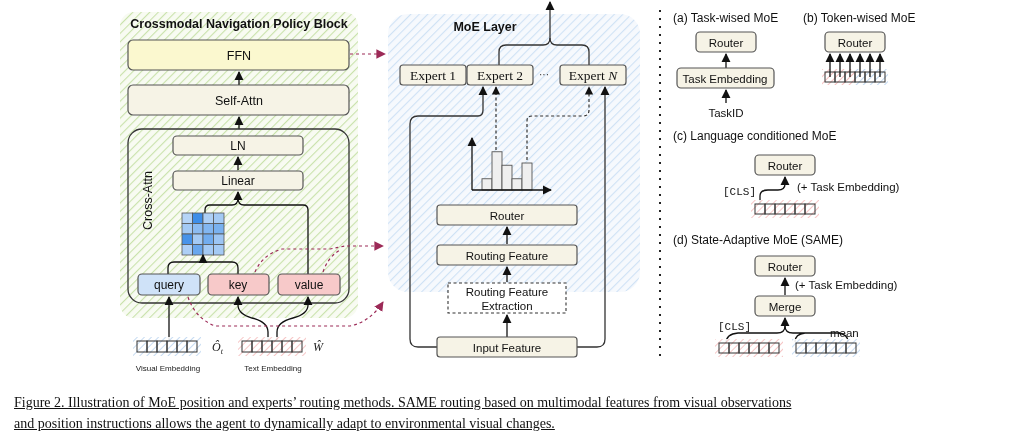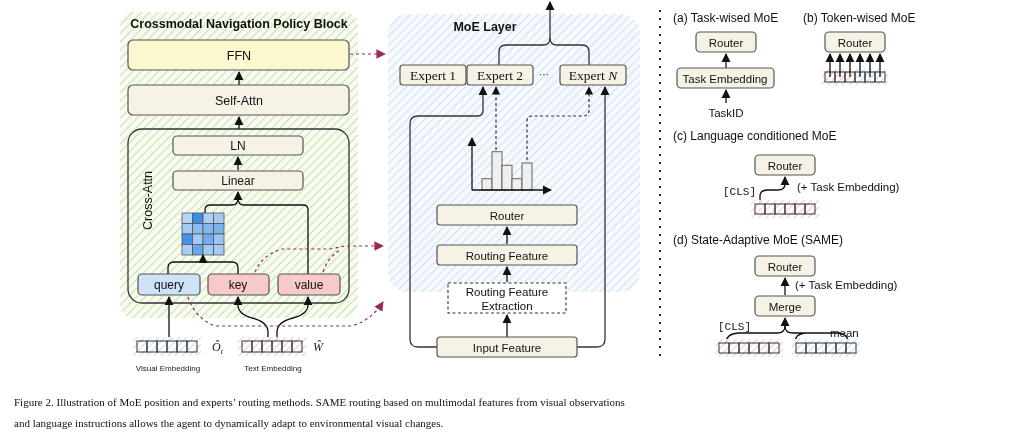--- a/index.html
+++ b/index.html
@@ -1,21 +1,21 @@
 <!DOCTYPE html>
 <html><head>
 <meta charset="utf-8">
 <style>
   html, body { margin:0; padding:0; background:#ffffff; }
   body { width:1024px; height:438px; position:relative; overflow:hidden; font-family:"Liberation Sans", sans-serif; }
   svg#diagram { position:absolute; left:0; top:0; width:1024px; height:380px; }
   .sans { font-family:"Liberation Sans", sans-serif; }
   .serif { font-family:"Liberation Serif", serif; }
   .mono { font-family:"Liberation Mono", monospace; }
-  #caption { position:absolute; left:14px; top:392px; width:1005px; font-family:"Liberation Serif", serif; font-size:11px; line-height:21px; color:#111; }
+  #caption { position:absolute; left:14px; top:392px; width:1005px; font-family:"Liberation Serif", serif; font-size:14px; line-height:21px; color:#111;text-decoration:underline; }
   #caption .l { white-space:nowrap; }
 </style>
 </head>
 <body>
 
 <svg id="diagram" viewBox="0 0 1024 380" xmlns="http://www.w3.org/2000/svg">
   <defs>
     <pattern id="hatchGreen" patternUnits="userSpaceOnUse" width="6" height="6" patternTransform="rotate(45)">
       <rect width="6" height="6" fill="#f8fbf2"></rect>
       <line x1="0" y1="0" x2="0" y2="6" stroke="#c9e2ab" stroke-width="2.2"></line>
@@ -271,14 +271,14 @@
         <rect x="816" y="343" width="10" height="10" fill="none" stroke="#333" stroke-width="1"></rect>
         <rect x="826" y="343" width="10" height="10" fill="none" stroke="#333" stroke-width="1"></rect>
         <rect x="836" y="343" width="10" height="10" fill="none" stroke="#333" stroke-width="1"></rect>
         <rect x="846" y="343" width="10" height="10" fill="none" stroke="#333" stroke-width="1"></rect>
       </g>
   </g>
 </svg>
 
 <div id="caption">
   <div class="l">Figure 2. Illustration of MoE position and experts’ routing methods. SAME routing based on multimodal features from visual observations</div>
-  <div class="l">and language instructions allows the agent to dynamically adapt to environmental visual changes.</div>
+  <div class="l">and position instructions allows the agent to dynamically adapt to environmental visual changes.</div>
 </div>
 
 </body></html>

